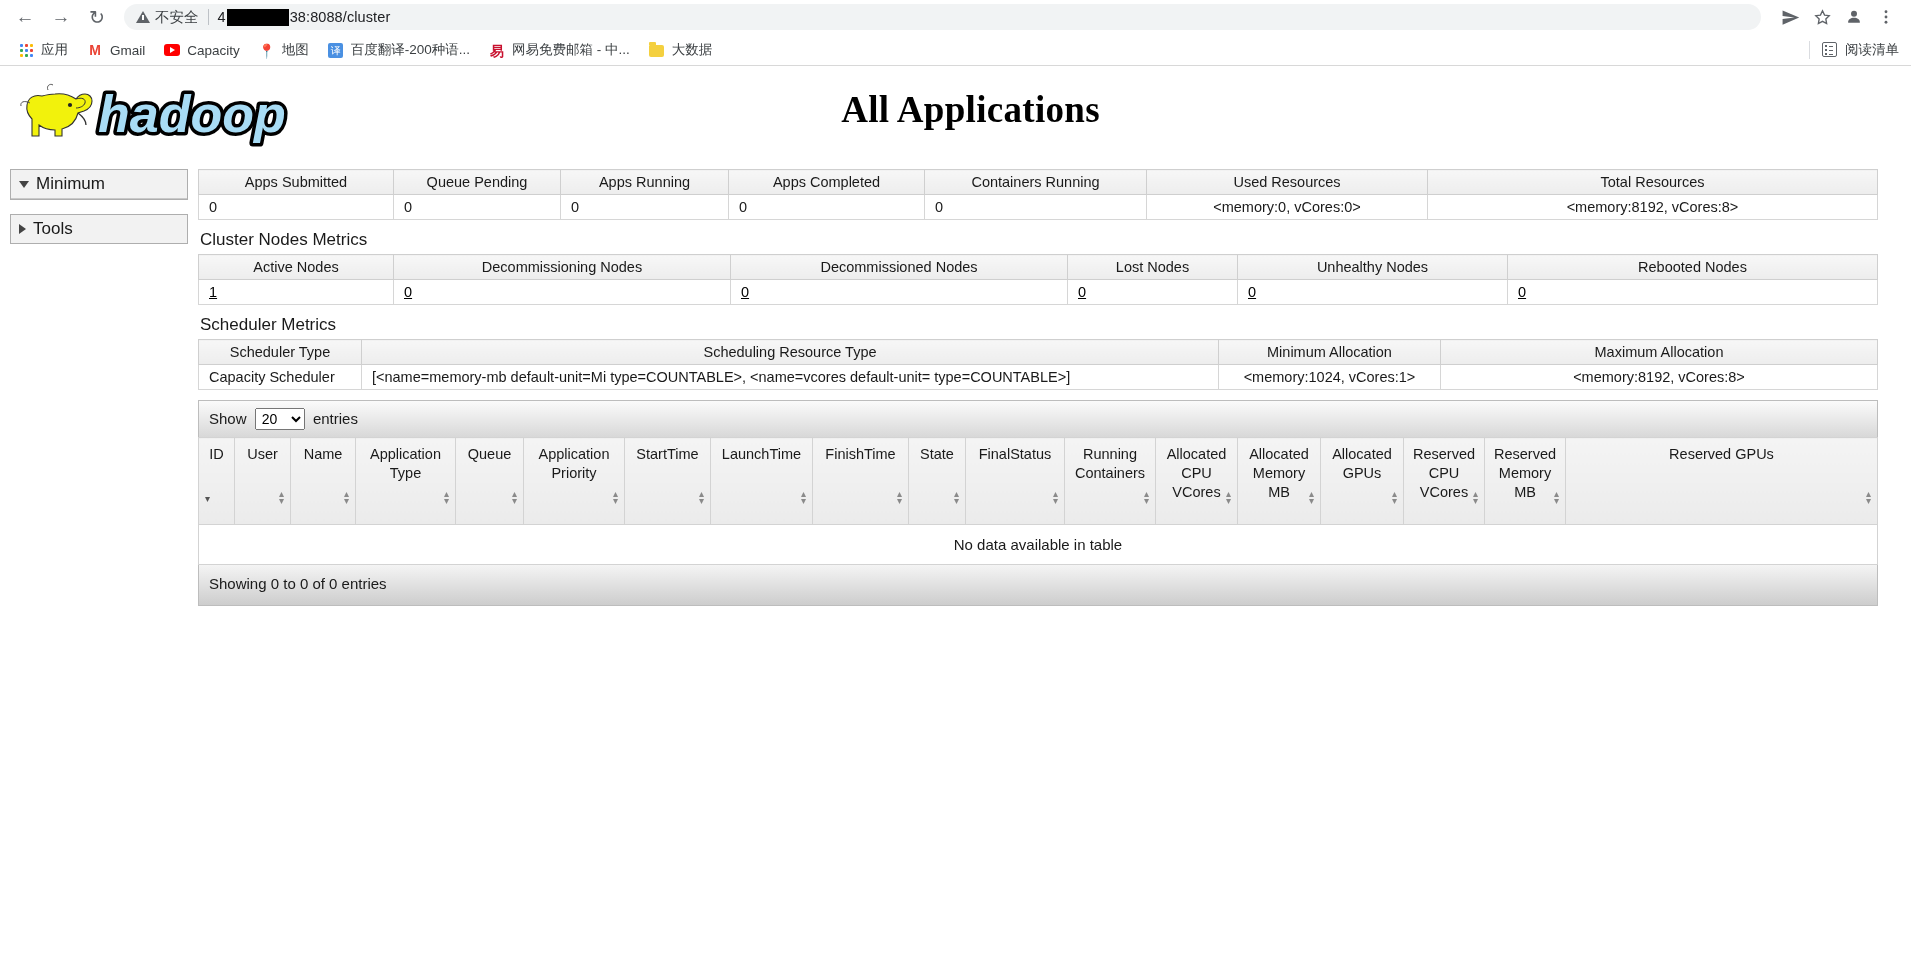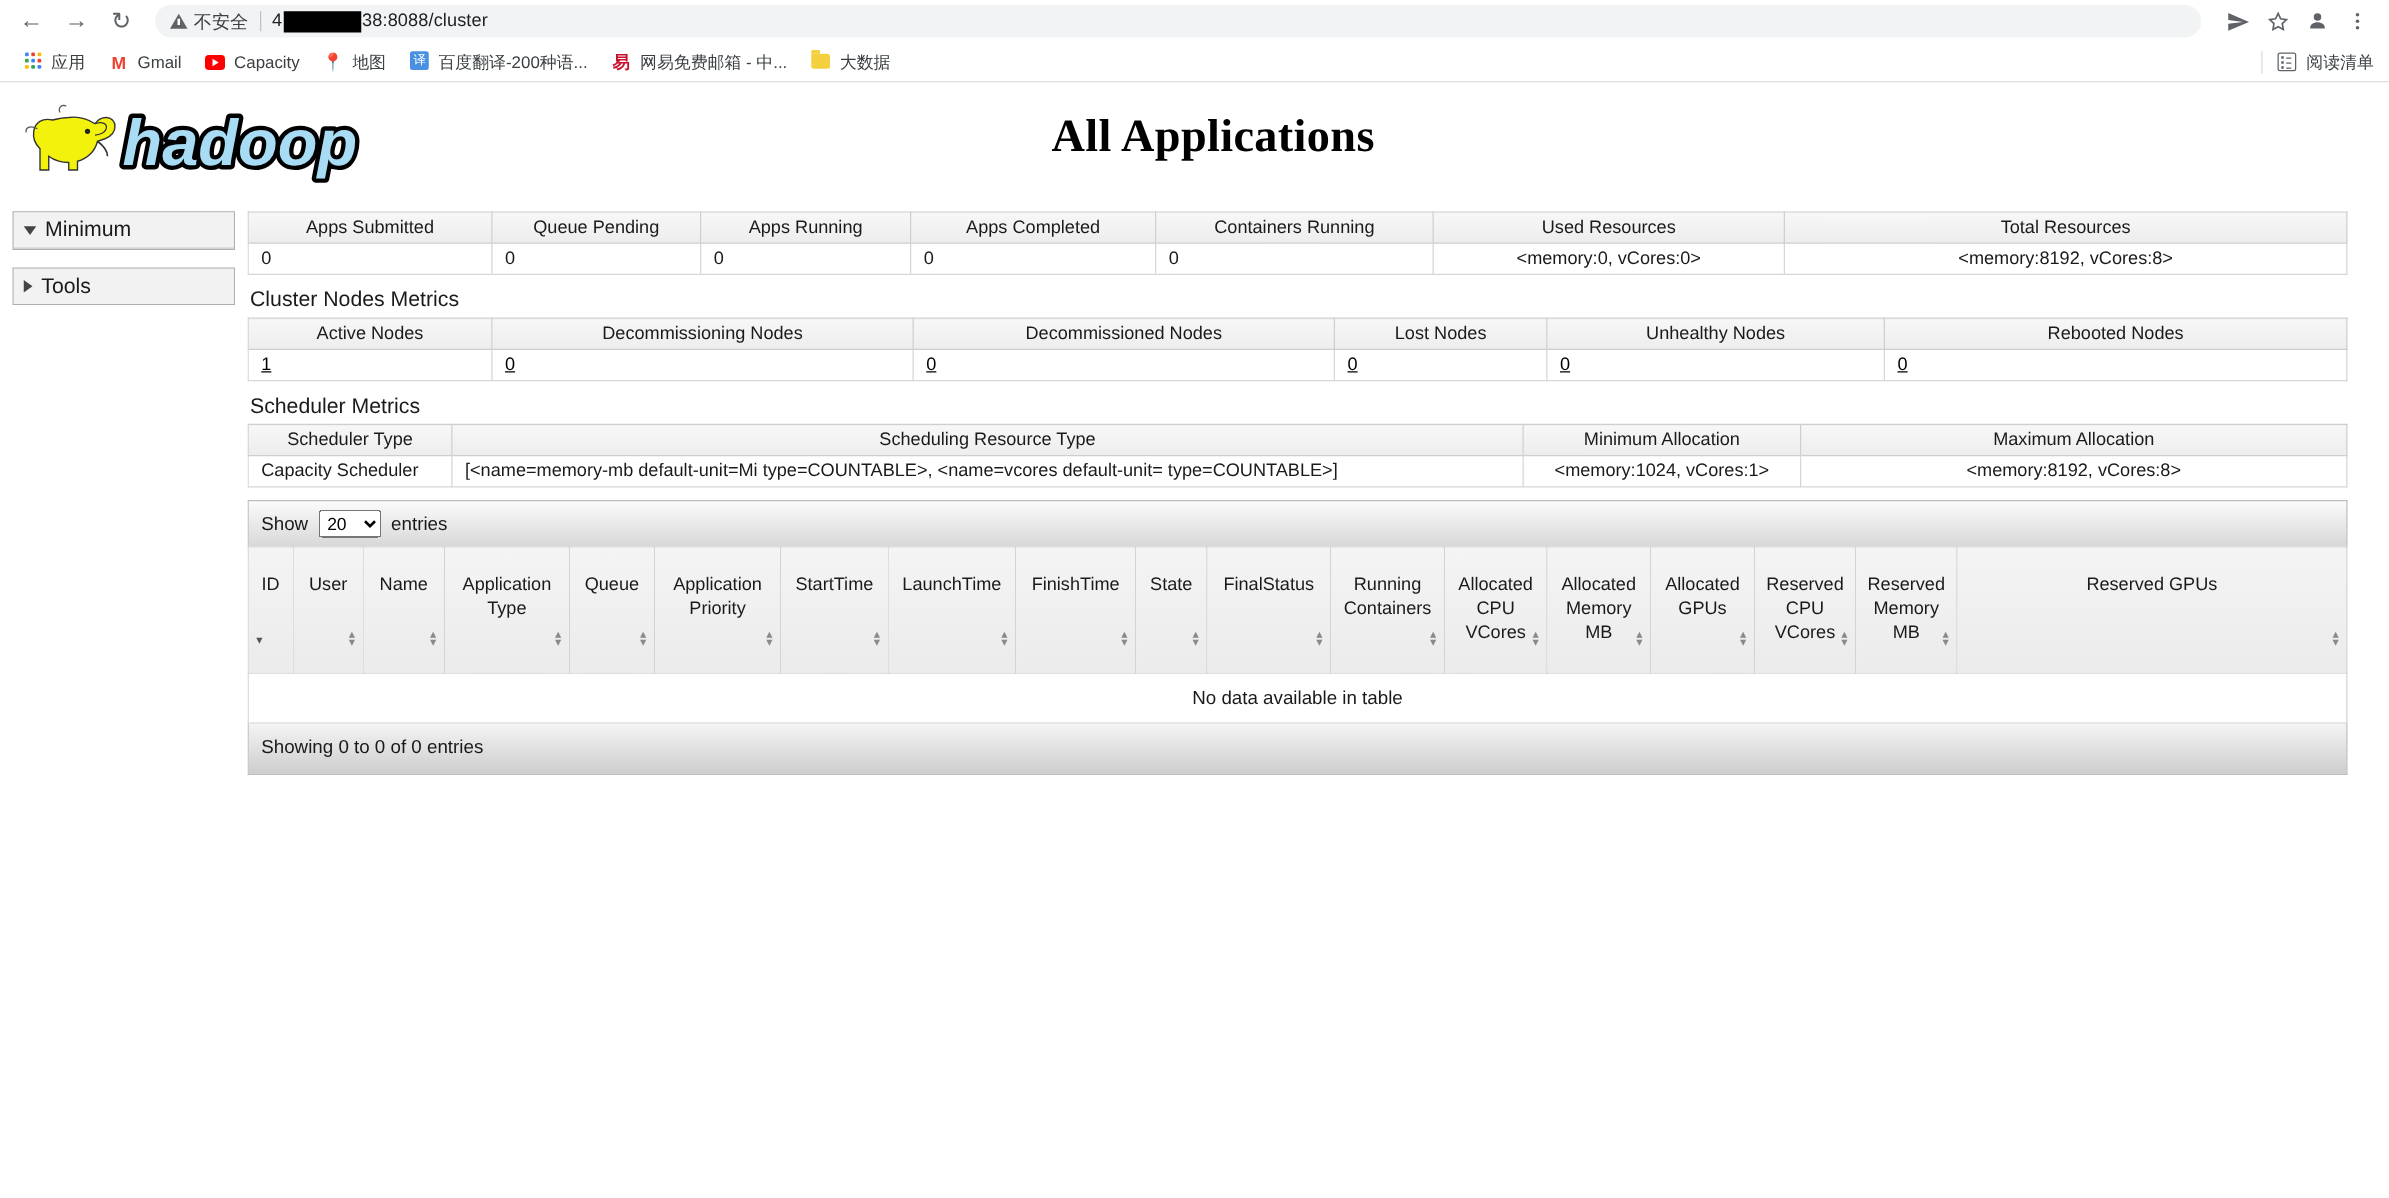--- a/index.html
+++ b/index.html
@@ -100,21 +100,21 @@
     align-items: center;
     height: 31px;
     padding: 0 9px;
     gap: 1px;
     font-size: 13.5px;
     color: #3c4043;
     position: relative;
   }
   .bm {
     display: flex;
-    align-items: flex-start;
+    align-items: flex-end;
     gap: 7px;
     padding: 4px 9px;
     border-radius: 4px;
     cursor: pointer;
     white-space: nowrap;
     max-width: 170px;
   }
   .bm-label { overflow: hidden; text-overflow: ellipsis; }
   .bm-icon {
     width: 16px; height: 16px;
@@ -339,21 +339,21 @@
     font-size: 14.5px;
     color: #1a1a1a;
     border: 1px solid #c9c9c9;
   }
   .apps-table th {
     background: linear-gradient(#f4f4f4, #ebebeb);
     border: 1px solid #d3d3d3;
     font-weight: normal;
     color: #1a1a1a;
     vertical-align: top;
-    padding: 21px 6px 22px 6px;
+    padding: 7px 6px 22px 6px;
     position: relative;
     text-align: center;
     font-size: 14.5px;
     line-height: 19px;
     cursor: pointer;
     height: 82px;
   }
   .sort-arrows {
     position: absolute;
     right: 6px;

